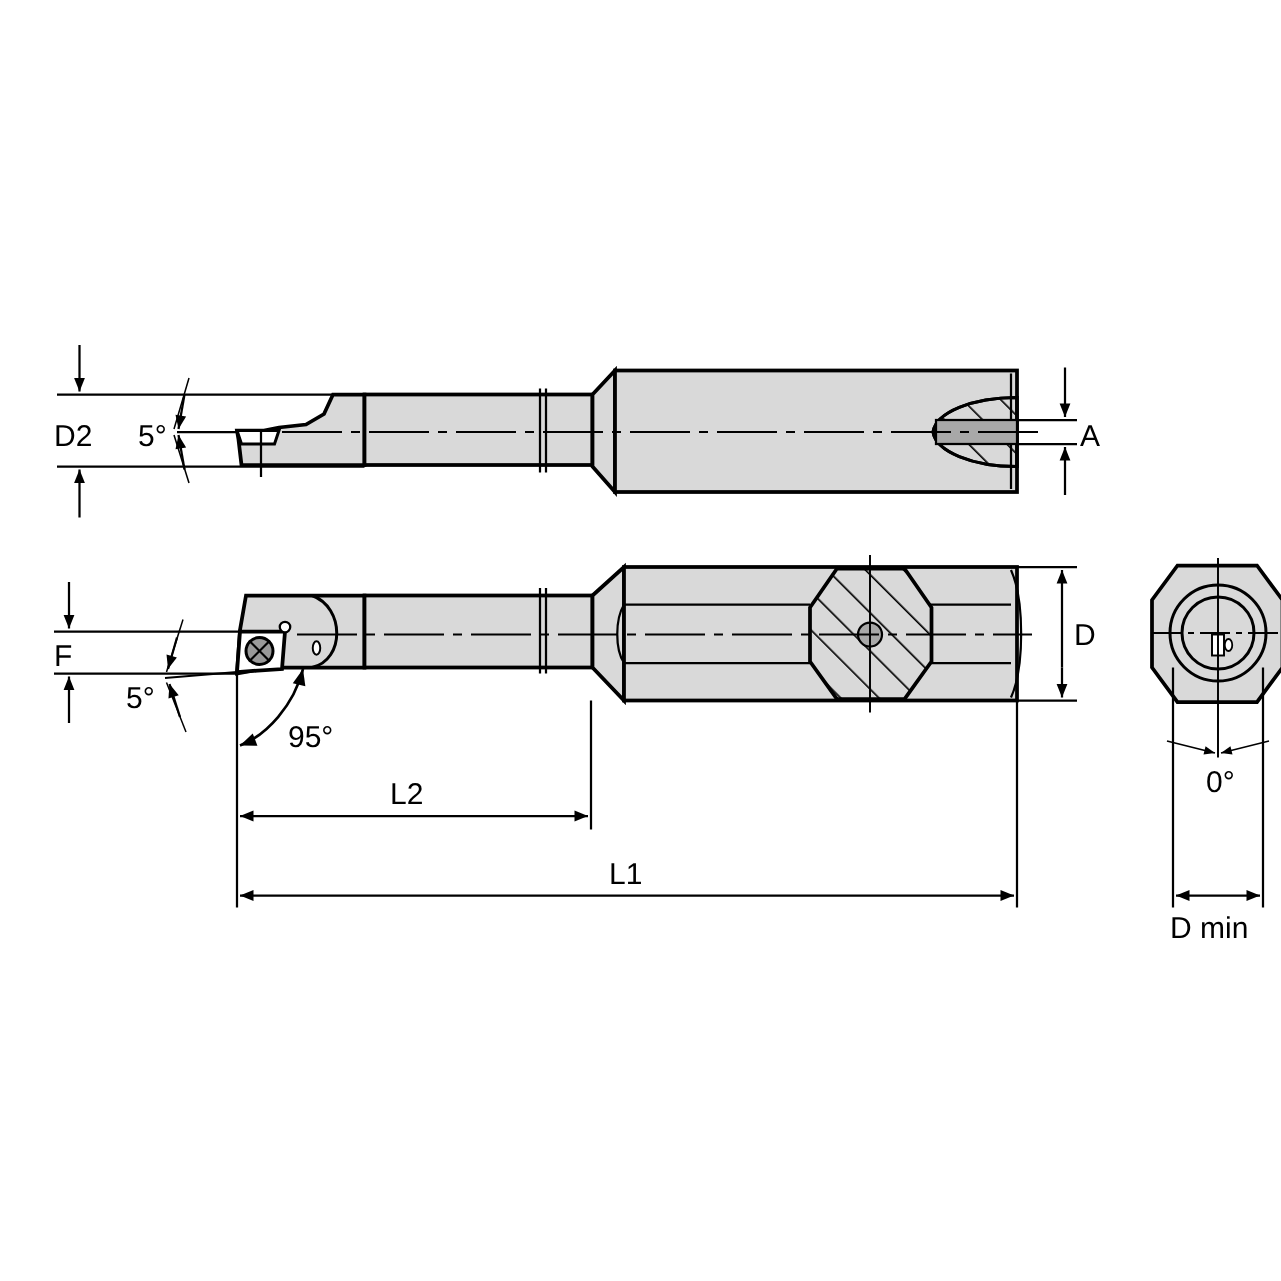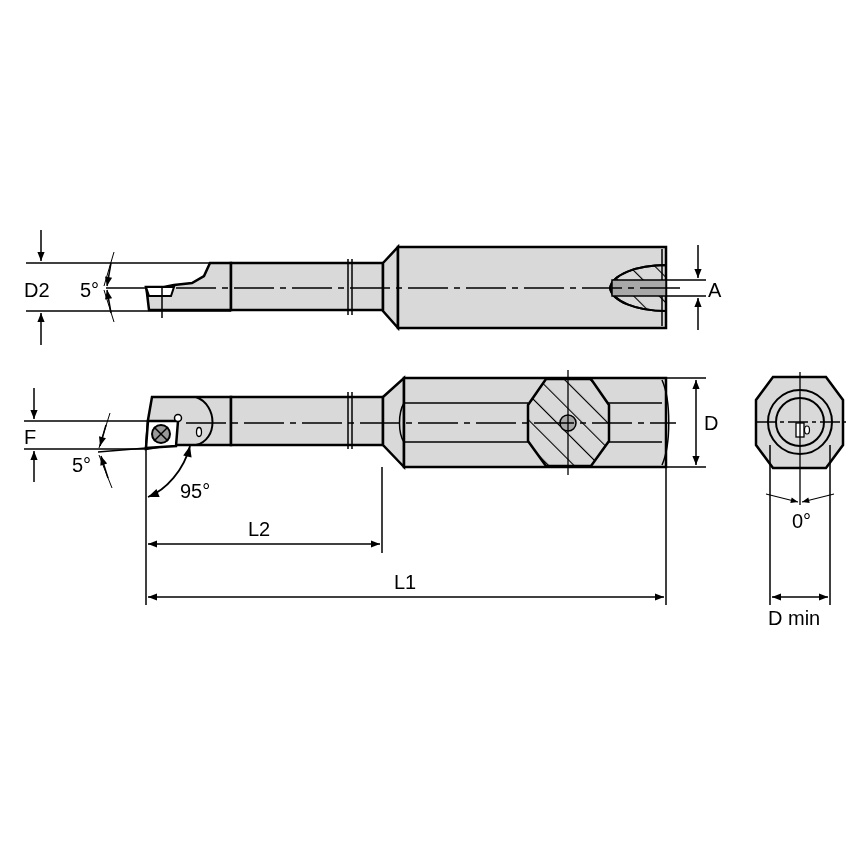--- a/index.html
+++ b/index.html
@@ -1,17 +1,17 @@
 <!DOCTYPE html>
 <html><head>
 <meta charset="utf-8">
 <style>
   html, body { margin:0; padding:0; background:#ffffff; }
   body { width:854px; height:854px; overflow:hidden; }
-  #canvas { position:absolute; left:6px; top:0; width:755px; height:854px;border-radius:28px; }
+  #canvas { position:absolute; left:18px; top:0; width:755px; height:854px;border-radius:28px; }
   svg text { font-family:"Liberation Sans", sans-serif; font-size:20px; fill:#000; }
 </style>
 </head>
 <body>
 
 <div id="canvas">
 <svg width="854" height="854" viewBox="0 0 854 854" xmlns="http://www.w3.org/2000/svg">
   <defs>
     <marker id="arr" viewBox="0 0 10 10" refX="10" refY="5" markerWidth="9" markerHeight="6" orient="auto-start-reverse">
       <path d="M0,1 L10,5 L0,9 z" fill="#000"></path>

